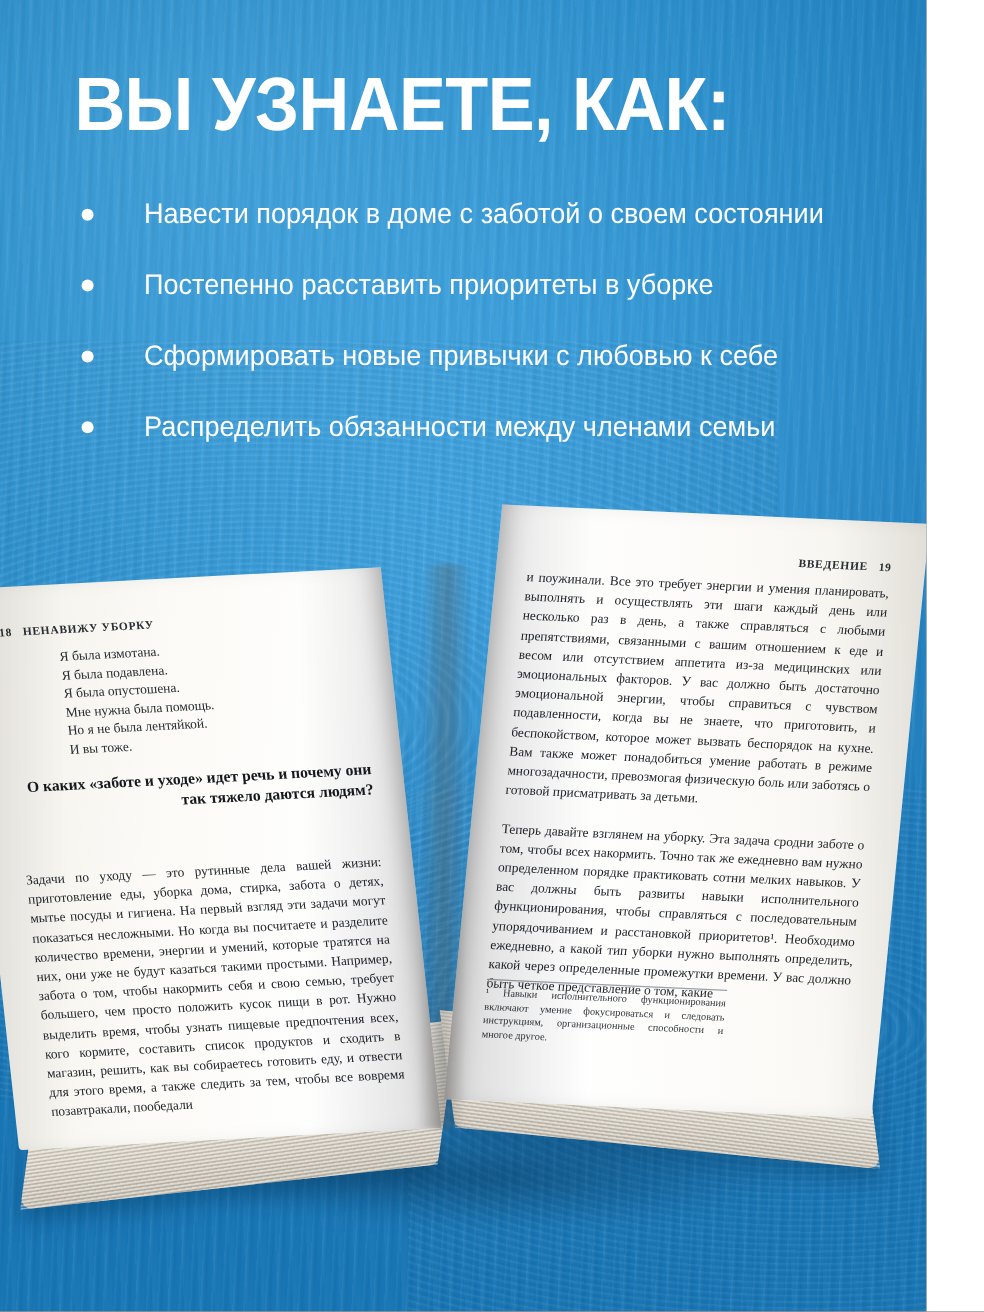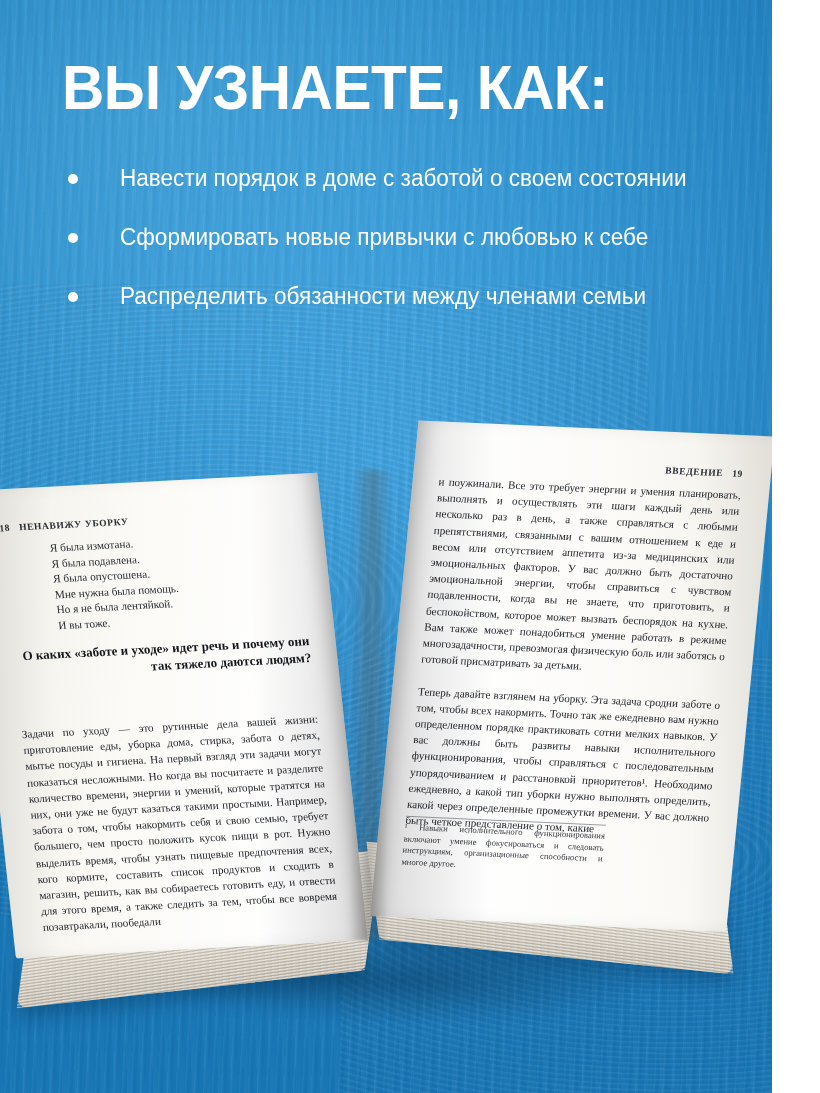--- a/index.html
+++ b/index.html
@@ -334,20 +334,24 @@
   <div class="bg-knot"></div>
   <div class="bg-knot2"></div>
   <div class="bg-vignette"></div>
 
   <div class="headline">ВЫ УЗНАЕТЕ, КАК:</div>
 
   <ul class="bullets">
     <li class="bullet-row">
       <span class="bullet-dot"></span>
       <span class="bullet-text">Навести порядок в доме с заботой о своем состоянии</span>
+    </li>
+    <li class="bullet-row">
+      <span class="bullet-dot"></span>
+      <span class="bullet-text">Постепенно расставить приоритеты в уборке</span>
     </li>
     <li class="bullet-row">
       <span class="bullet-dot"></span>
       <span class="bullet-text">Сформировать новые привычки с любовью к себе</span>
     </li>
     <li class="bullet-row">
       <span class="bullet-dot"></span>
       <span class="bullet-text">Распределить обязанности между членами семьи</span>
     </li>
   </ul>

